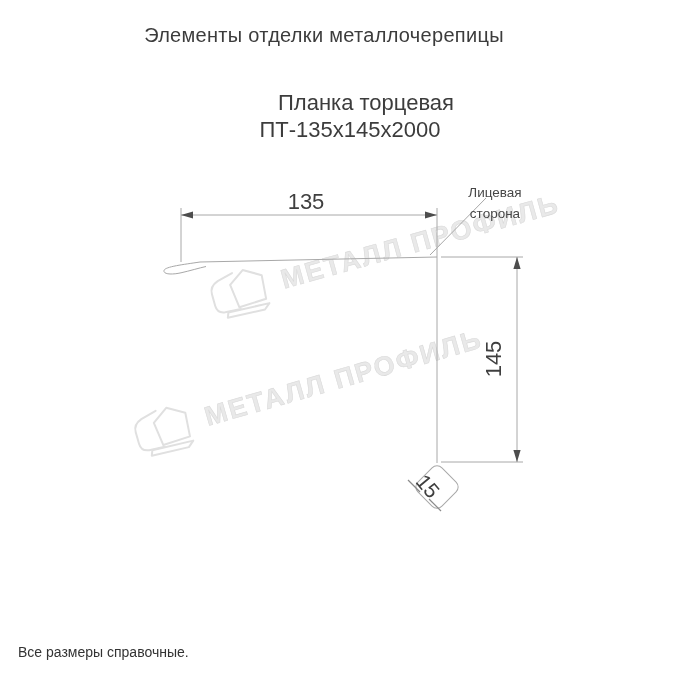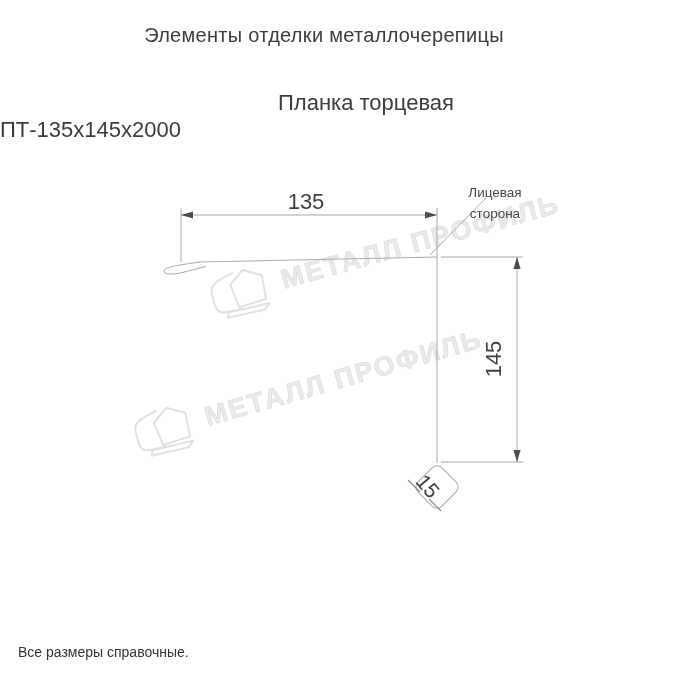--- a/index.html
+++ b/index.html
@@ -19,21 +19,21 @@
   }
   .page-title{
     position:absolute;left:0;top:24px;width:648px;text-align:center;
     font-size:20px;letter-spacing:.3px;color:var(--text);
   }
   .product-name{
     position:absolute;left:0;top:90px;width:700px;text-align:center;
     font-size:22px;color:var(--text);padding-left:32px;
   }
   .product-model{
-    position:absolute;left:0;top:117px;width:700px;text-align:left;
+    position:absolute;left:0;top:117px;width:700px;text-align:center;
     font-size:22px;color:var(--text);
   }
   .face-label{
     position:absolute;left:460px;top:182px;width:70px;text-align:center;
     font-size:13.5px;line-height:1.58;color:#474747;
   }
   .face-label span{display:block;}
   .drawing-svg{position:absolute;left:0;top:0;}
   .dim{
     font-family:"Liberation Sans","DejaVu Sans",sans-serif;

